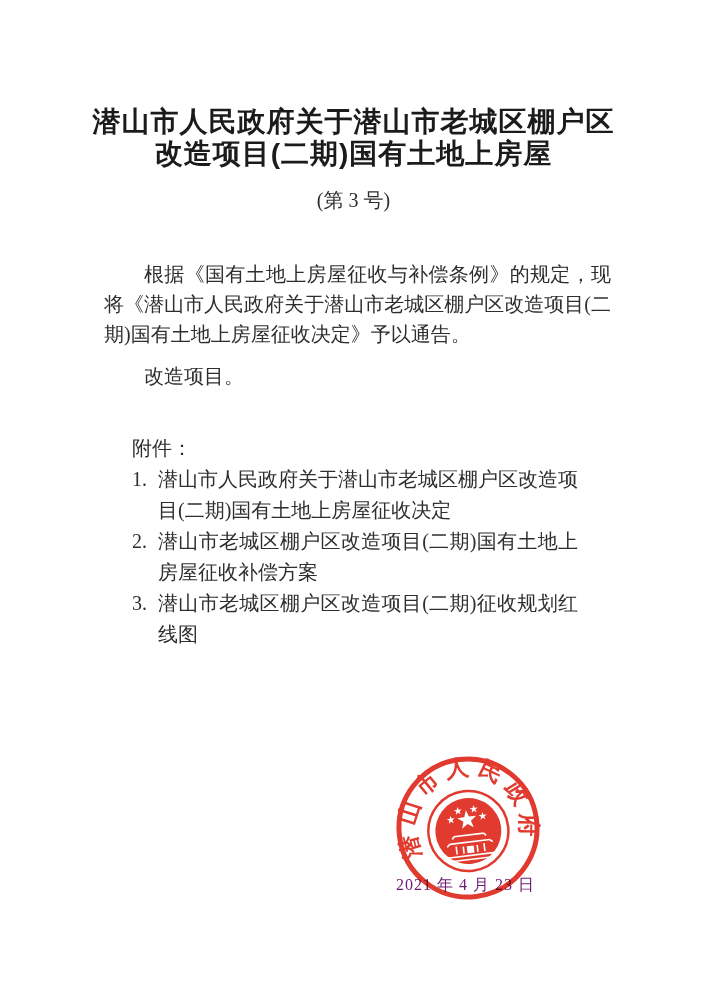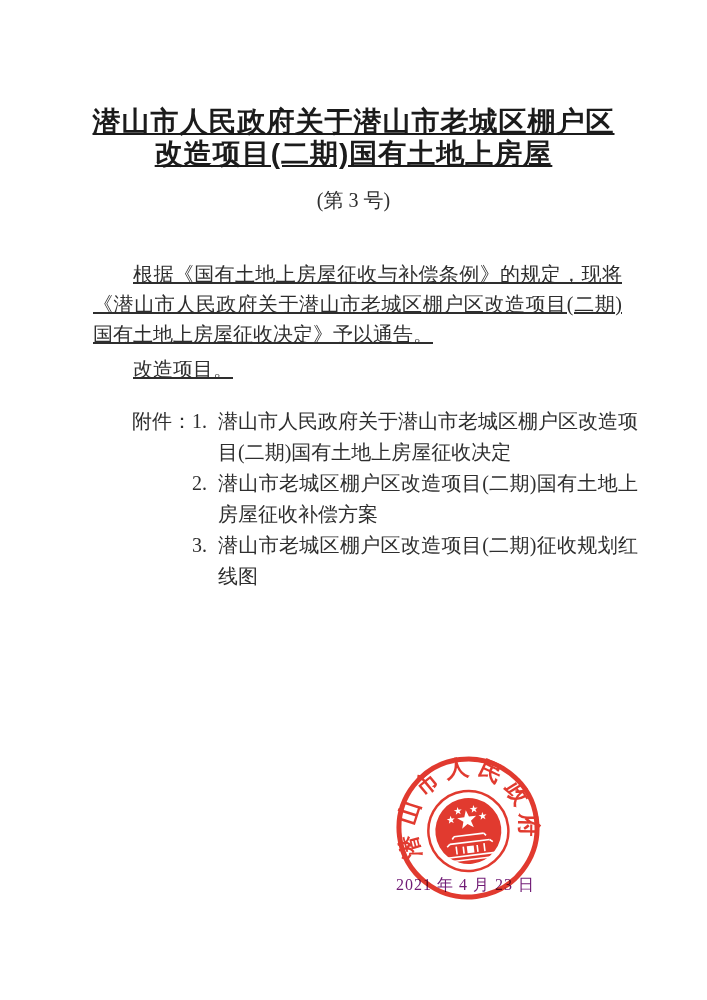--- a/index.html
+++ b/index.html
@@ -16,46 +16,46 @@
     margin: 0;
     padding-top: 106px;
     text-align: center;
     font-family: "Liberation Sans", "DejaVu Sans", sans-serif;
     font-weight: 700;
     font-size: 28px;
     line-height: 32px;
     color: #1b1b1b;
     letter-spacing: 1px;
   }
-  .doc-title .title-line { display: block; text-decoration: underline; }
+  .doc-title .title-line { display: block; }
   .doc-number {
     margin-top: 16px;
     text-align: center;
     font-size: 20px;
     line-height: 28px;
     color: #2e2e2e;
   }
   .doc-body {
     margin: 45px 84px 0 92px;
     font-size: 20px;
     line-height: 30px;
     text-align: justify;
   }
   .doc-body p {
-    margin: 1px;
+    margin: 12px;
     text-indent: 40px;
-    text-decoration: underline;
   }
   .doc-body p + p { margin-top: 5px; }
   .attachments {
-    margin-top: 22px;
+    margin-top: 42px;
     margin-left: 40px;
     display: flex;
     align-items: flex-start;
     line-height: 31px;
+    flex-direction: column;
   }
   .att-label { flex: none; }
   .att-list { margin: 0; padding: 0; list-style: none; }
   .att-item { display: flex; align-items: flex-start; }
   .att-num { flex: none; width: 26px; }
   .att-text { width: 420px; text-align: justify; }
   .date-line {
     position: absolute;
     left: 396px;
     top: 871px;

